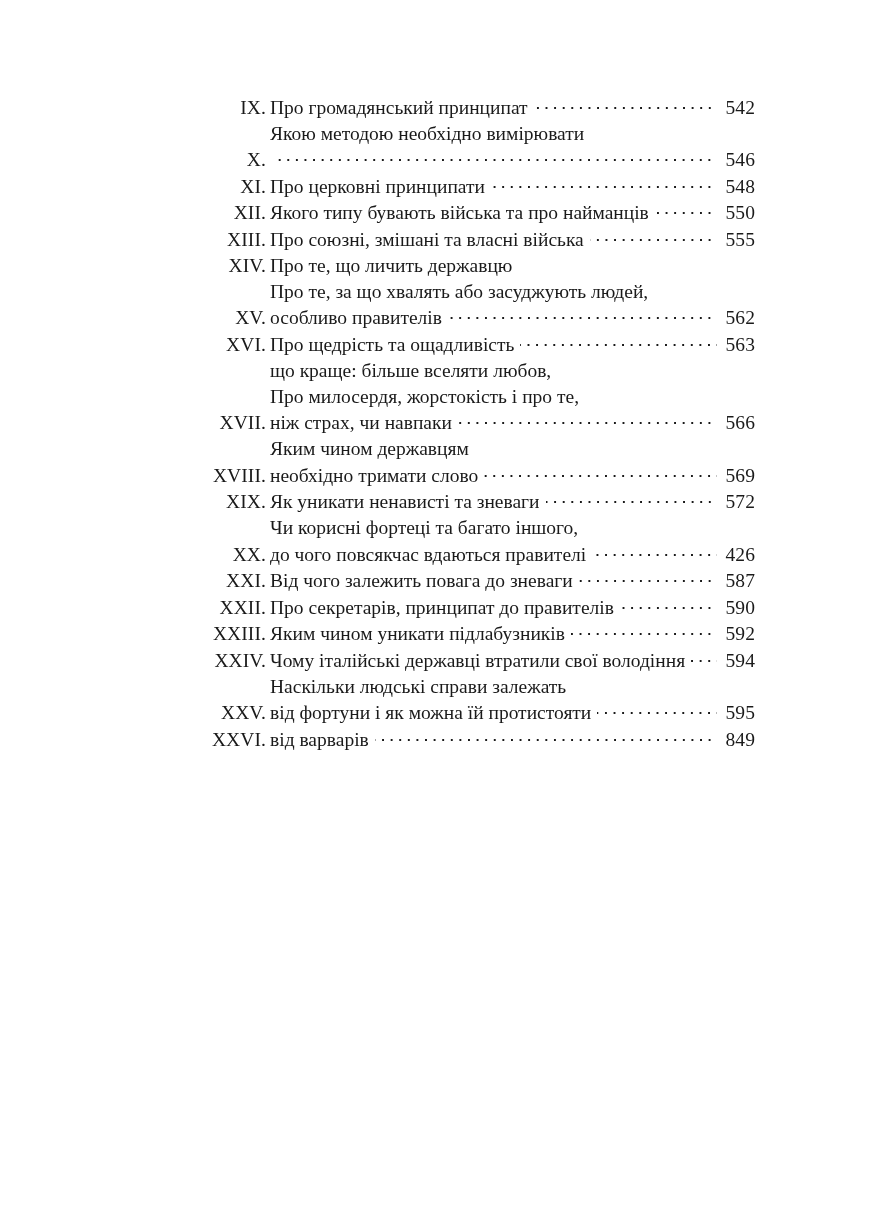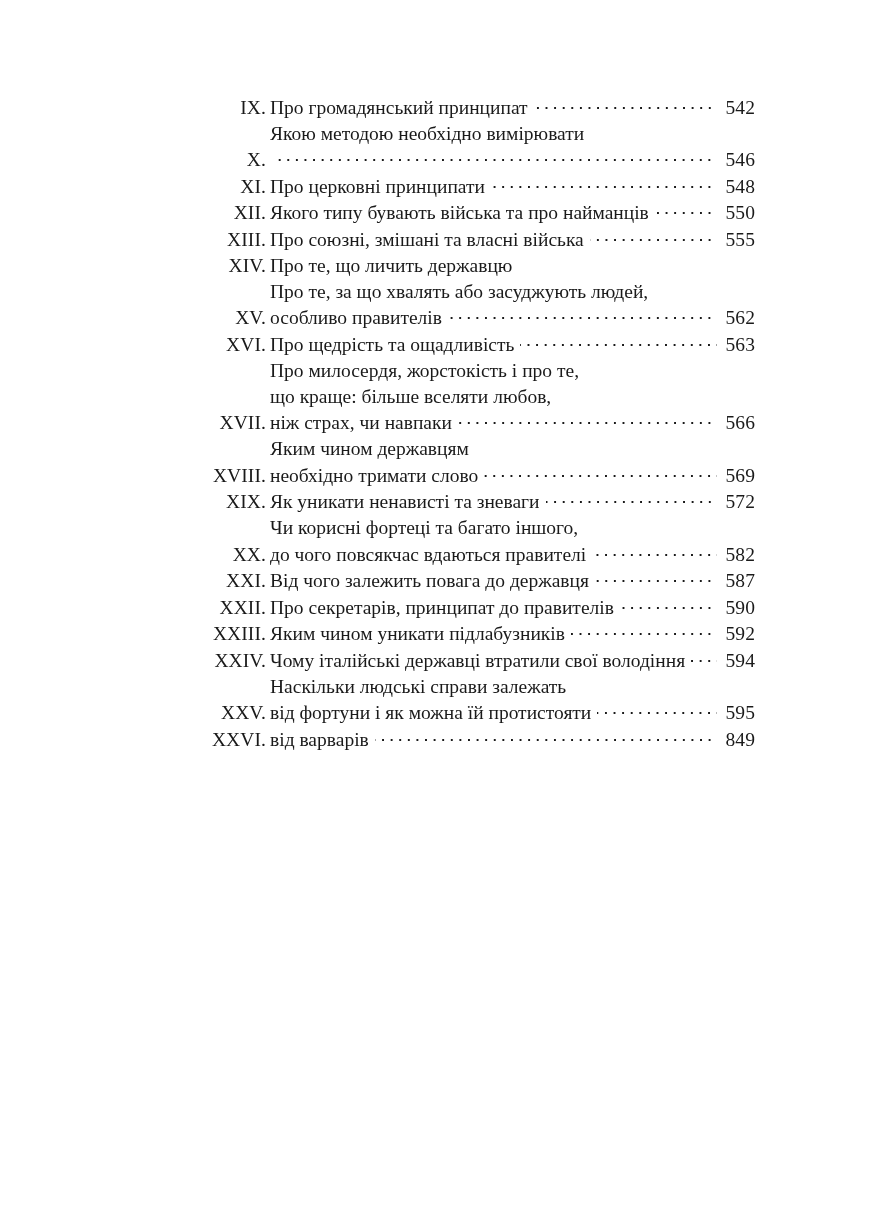--- a/index.html
+++ b/index.html
@@ -186,27 +186,27 @@
           <div class="toc-line">
             <span class="toc-title">Про щедрість та ощадливість</span>
             <span class="toc-leader"></span>
             <span class="toc-page">563</span>
           </div>
         </div>
       </div>
       <div class="toc-entry">
         <div class="toc-numeral">XVII.</div>
         <div class="toc-lines">
+          <div class="toc-line toc-line--cont">
+            <span class="toc-title">що краще: більше вселяти любов,</span>
+          </div>
           <div class="toc-line">
             <span class="toc-title">Про милосердя, жорстокість і про те,</span>
           </div>
           <div class="toc-line toc-line--cont">
-            <span class="toc-title">що краще: більше вселяти любов,</span>
-          </div>
-          <div class="toc-line toc-line--cont">
             <span class="toc-title">ніж страх, чи навпаки</span>
             <span class="toc-leader"></span>
             <span class="toc-page">566</span>
           </div>
         </div>
       </div>
       <div class="toc-entry">
         <div class="toc-numeral">XVIII.</div>
         <div class="toc-lines">
           <div class="toc-line">
@@ -231,29 +231,29 @@
       </div>
       <div class="toc-entry">
         <div class="toc-numeral">XX.</div>
         <div class="toc-lines">
           <div class="toc-line">
             <span class="toc-title">Чи корисні фортеці та багато іншого,</span>
           </div>
           <div class="toc-line toc-line--cont">
             <span class="toc-title">до чого повсякчас вдаються правителі</span>
             <span class="toc-leader"></span>
-            <span class="toc-page">582</span>
+            <span class="toc-page">426</span>
           </div>
         </div>
       </div>
       <div class="toc-entry">
         <div class="toc-numeral">XXI.</div>
         <div class="toc-lines">
           <div class="toc-line">
-            <span class="toc-title">Від чого залежить повага до державця</span>
+            <span class="toc-title">Від чого залежить повага до зневаги</span>
             <span class="toc-leader"></span>
             <span class="toc-page">587</span>
           </div>
         </div>
       </div>
       <div class="toc-entry">
         <div class="toc-numeral">XXII.</div>
         <div class="toc-lines">
           <div class="toc-line">
             <span class="toc-title">Про секретарів, принципат до правителів</span>

